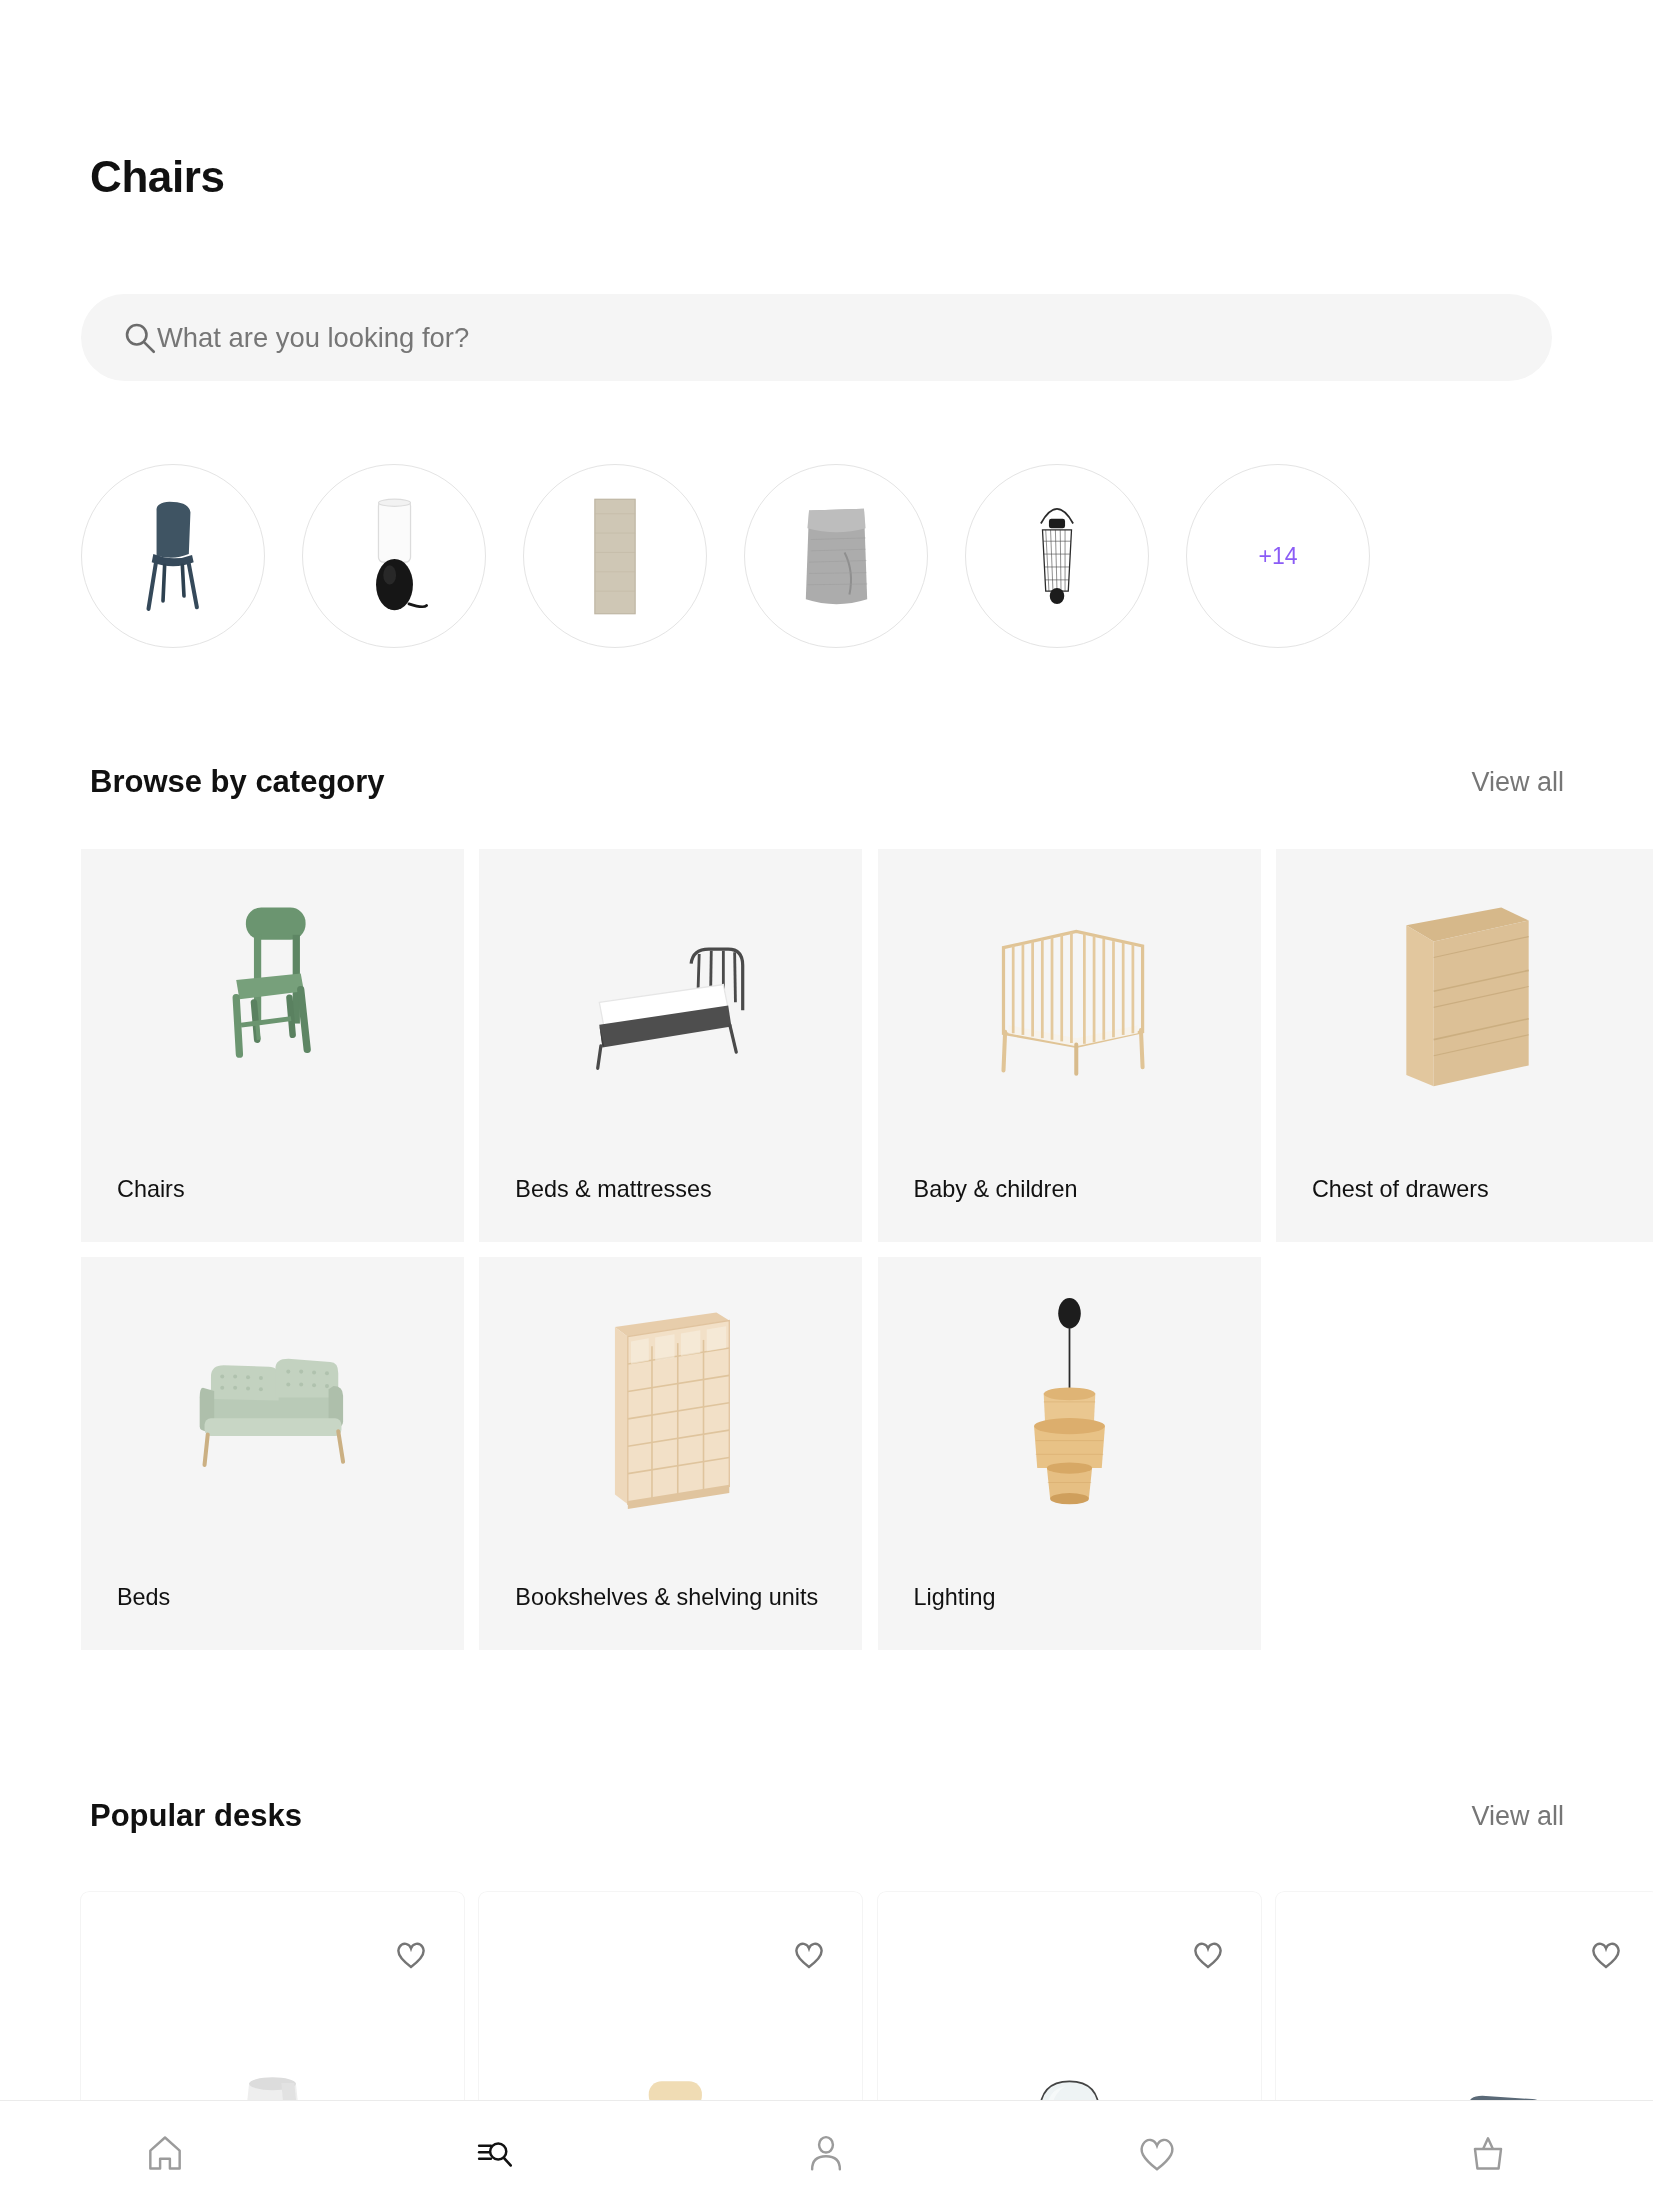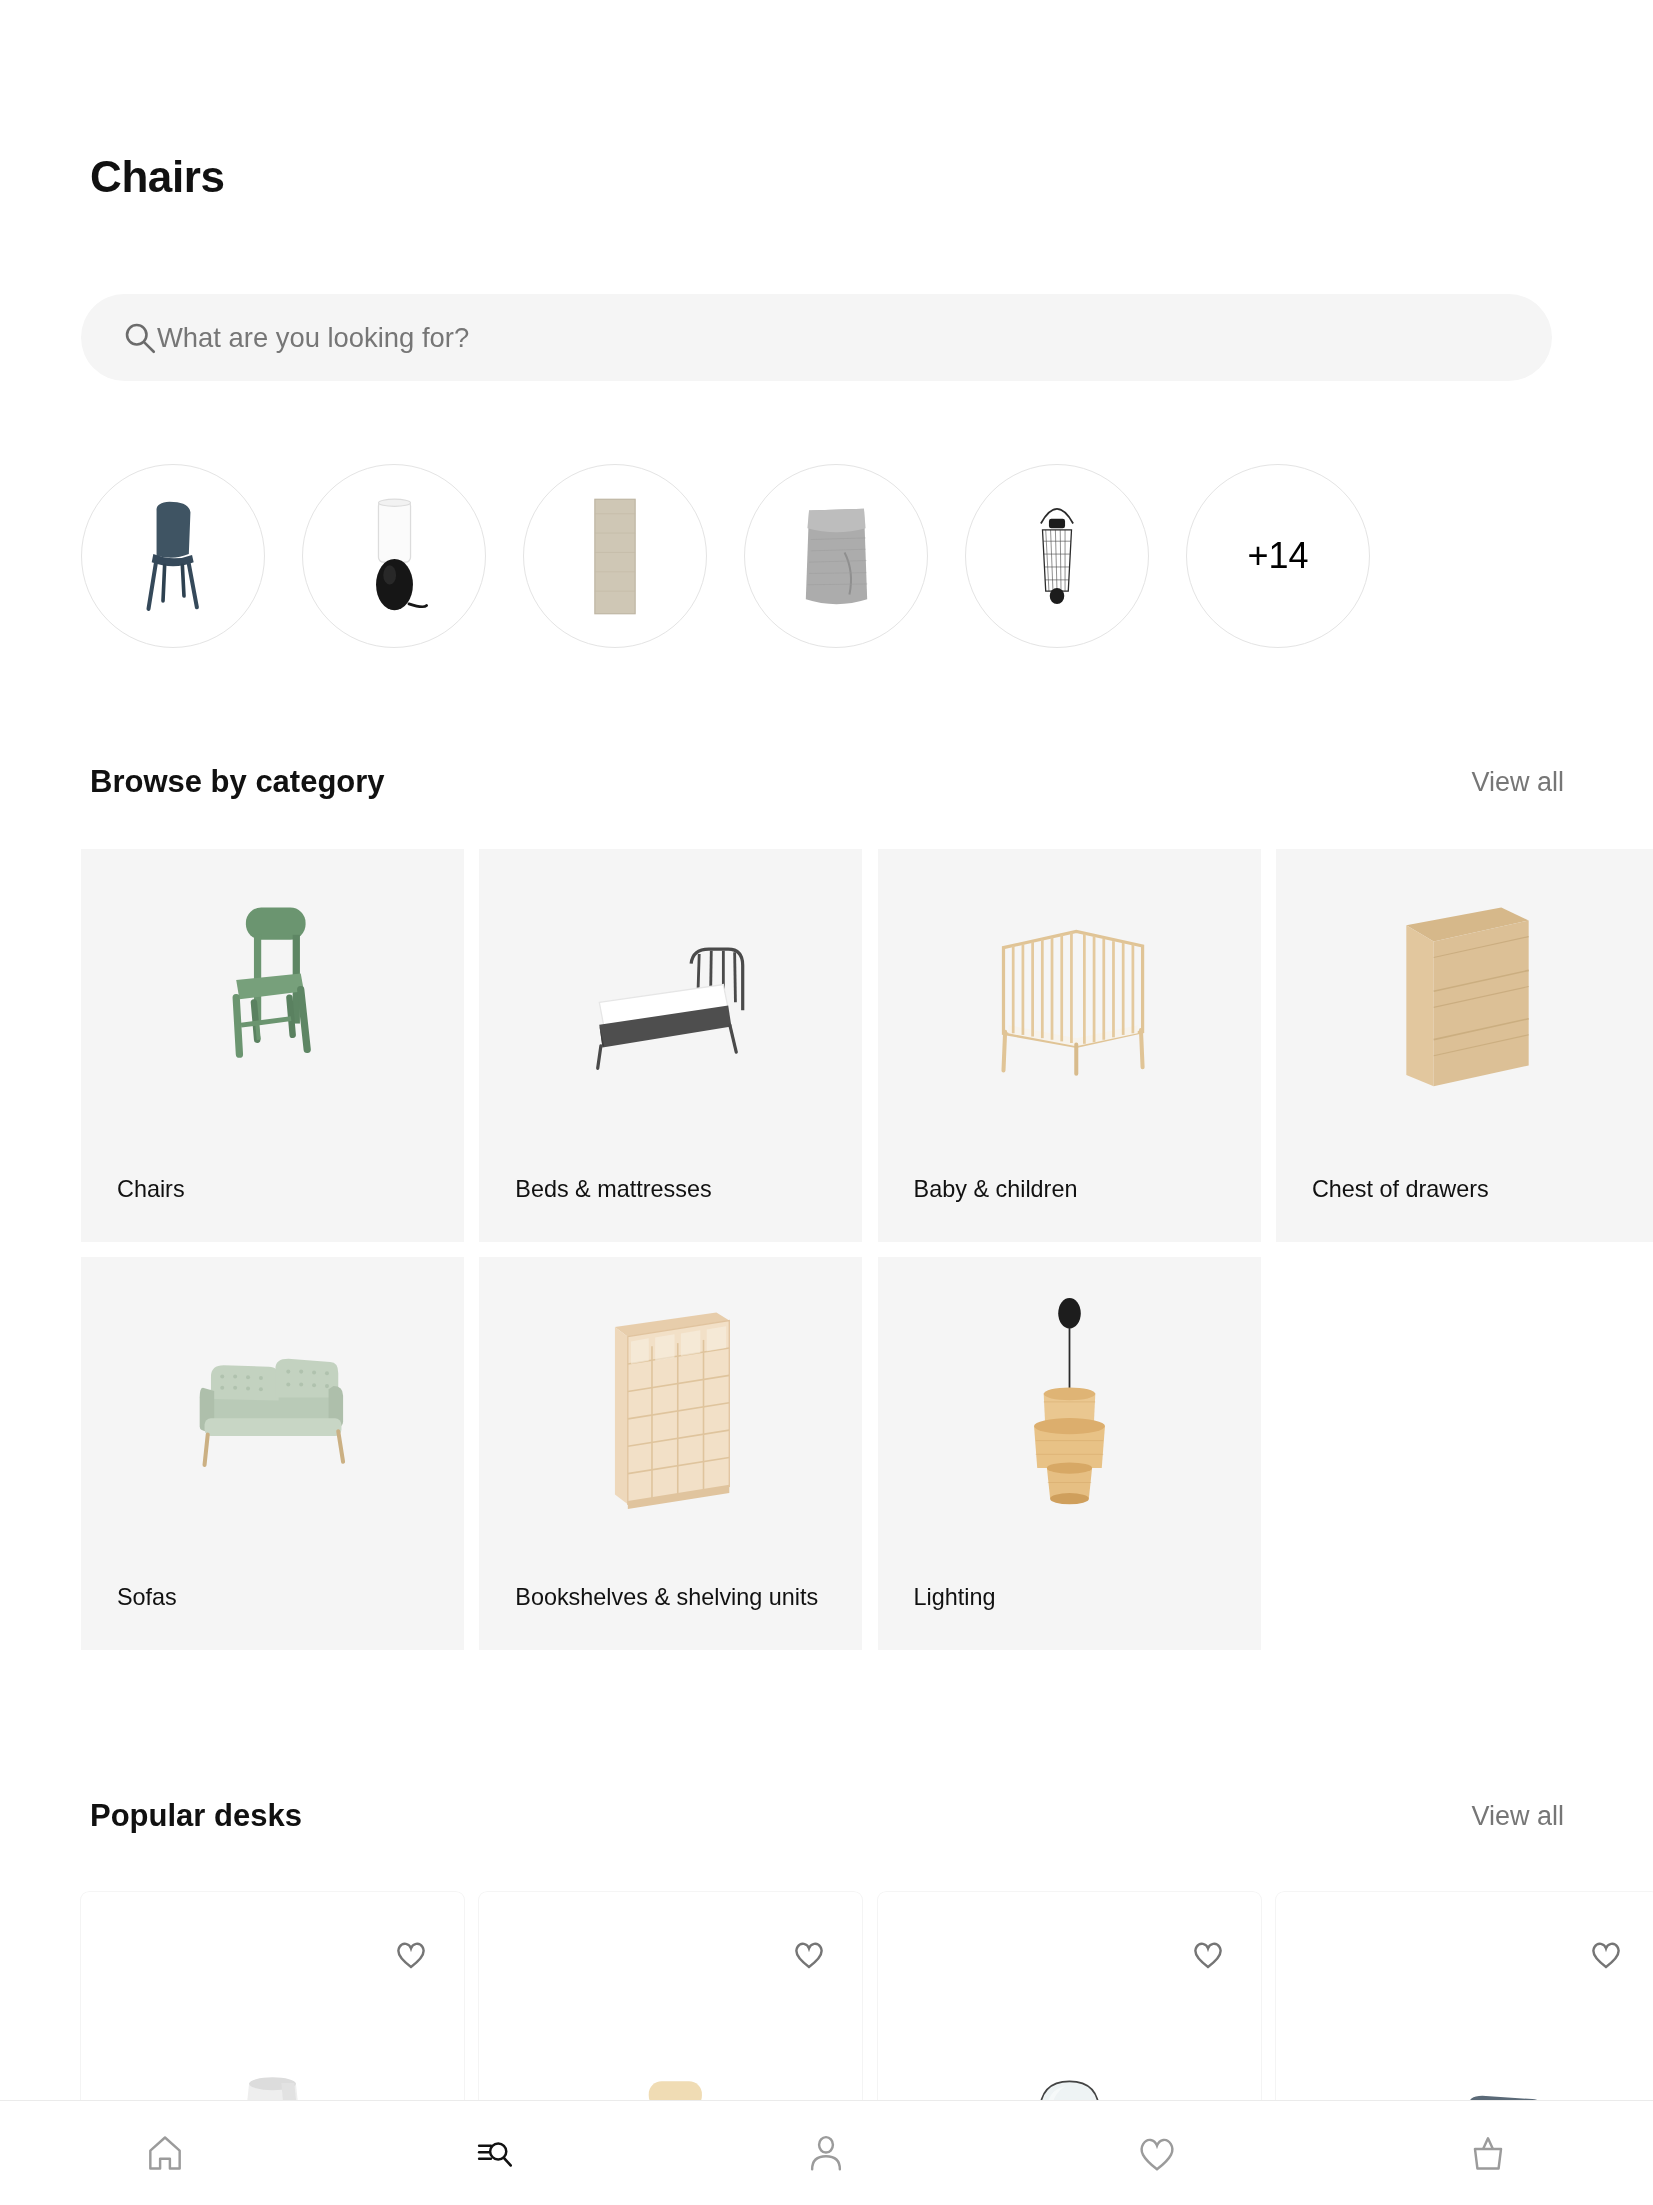--- a/index.html
+++ b/index.html
@@ -39,21 +39,21 @@
     position:absolute; left:81px; top:464px;
     width:1572px; height:194px;
     display:flex; gap:37px;
   }
   .circle {
     width:184px; height:184px; border-radius:50%;
     border:1.3px solid #e4e4e4; background:#fff;
     flex:0 0 auto; position:relative; overflow:hidden;
     display:flex; align-items:center; justify-content:center;
   }
-  .circle-more-label { font-size:36px; color:#000000; }
+  .circle-more-label { font-size:23px; color:#8b5cf6; }
 
   
   .section-head {
     position:absolute; left:90px; width:1474px;
     display:flex; align-items:center; justify-content:space-between;
   }
   .section-title { font-size:31px; font-weight:bold; color:#111; }
   .view-all { font-size:27px; color:#767676; }
 
   
@@ -317,21 +317,21 @@
               <circle cx="176" cy="55" r="2.5"></circle>
               <circle cx="192" cy="56" r="2.5"></circle>
           </g>
           <path d="M38 58 Q34 58 34 70 L34 106 Q34 112 44 112 L52 108 L52 62 Z" fill="#aebfab"></path>
           <path d="M200 56 Q212 56 212 68 L212 100 Q212 108 202 108 L194 104 L194 60 Z" fill="#aebfab"></path>
           <rect x="40" y="96" width="170" height="22" rx="8" fill="#c8d6c5"></rect>
           <path d="M44 116 L40 154" stroke="#cbb083" stroke-width="5" stroke-linecap="round"></path>
           <path d="M206 112 L212 150" stroke="#cbb083" stroke-width="5" stroke-linecap="round"></path>
         </svg>
       </div>
-      <div class="cat-label">Sofas</div>
+      <div class="cat-label">Beds</div>
     </div>
 
     <div class="cat-card">
       <div class="cat-img-wrap">
         <svg width="153" height="226" viewBox="0 0 190 280">
           <path d="M26 32 L152 14 L168 24 L42 44 Z" fill="#e7cdab"></path>
           <path d="M26 32 L42 44 L42 252 L26 240 Z" fill="#eed8bb"></path>
           <path d="M42 44 L168 24 L168 230 L42 252 Z" fill="#f2e0c7" stroke="#e0c39e" stroke-width="1.6"></path>
           <g fill="none" stroke="#dfc49d" stroke-width="2">
             <path d="M42 78 L168 58"></path>

